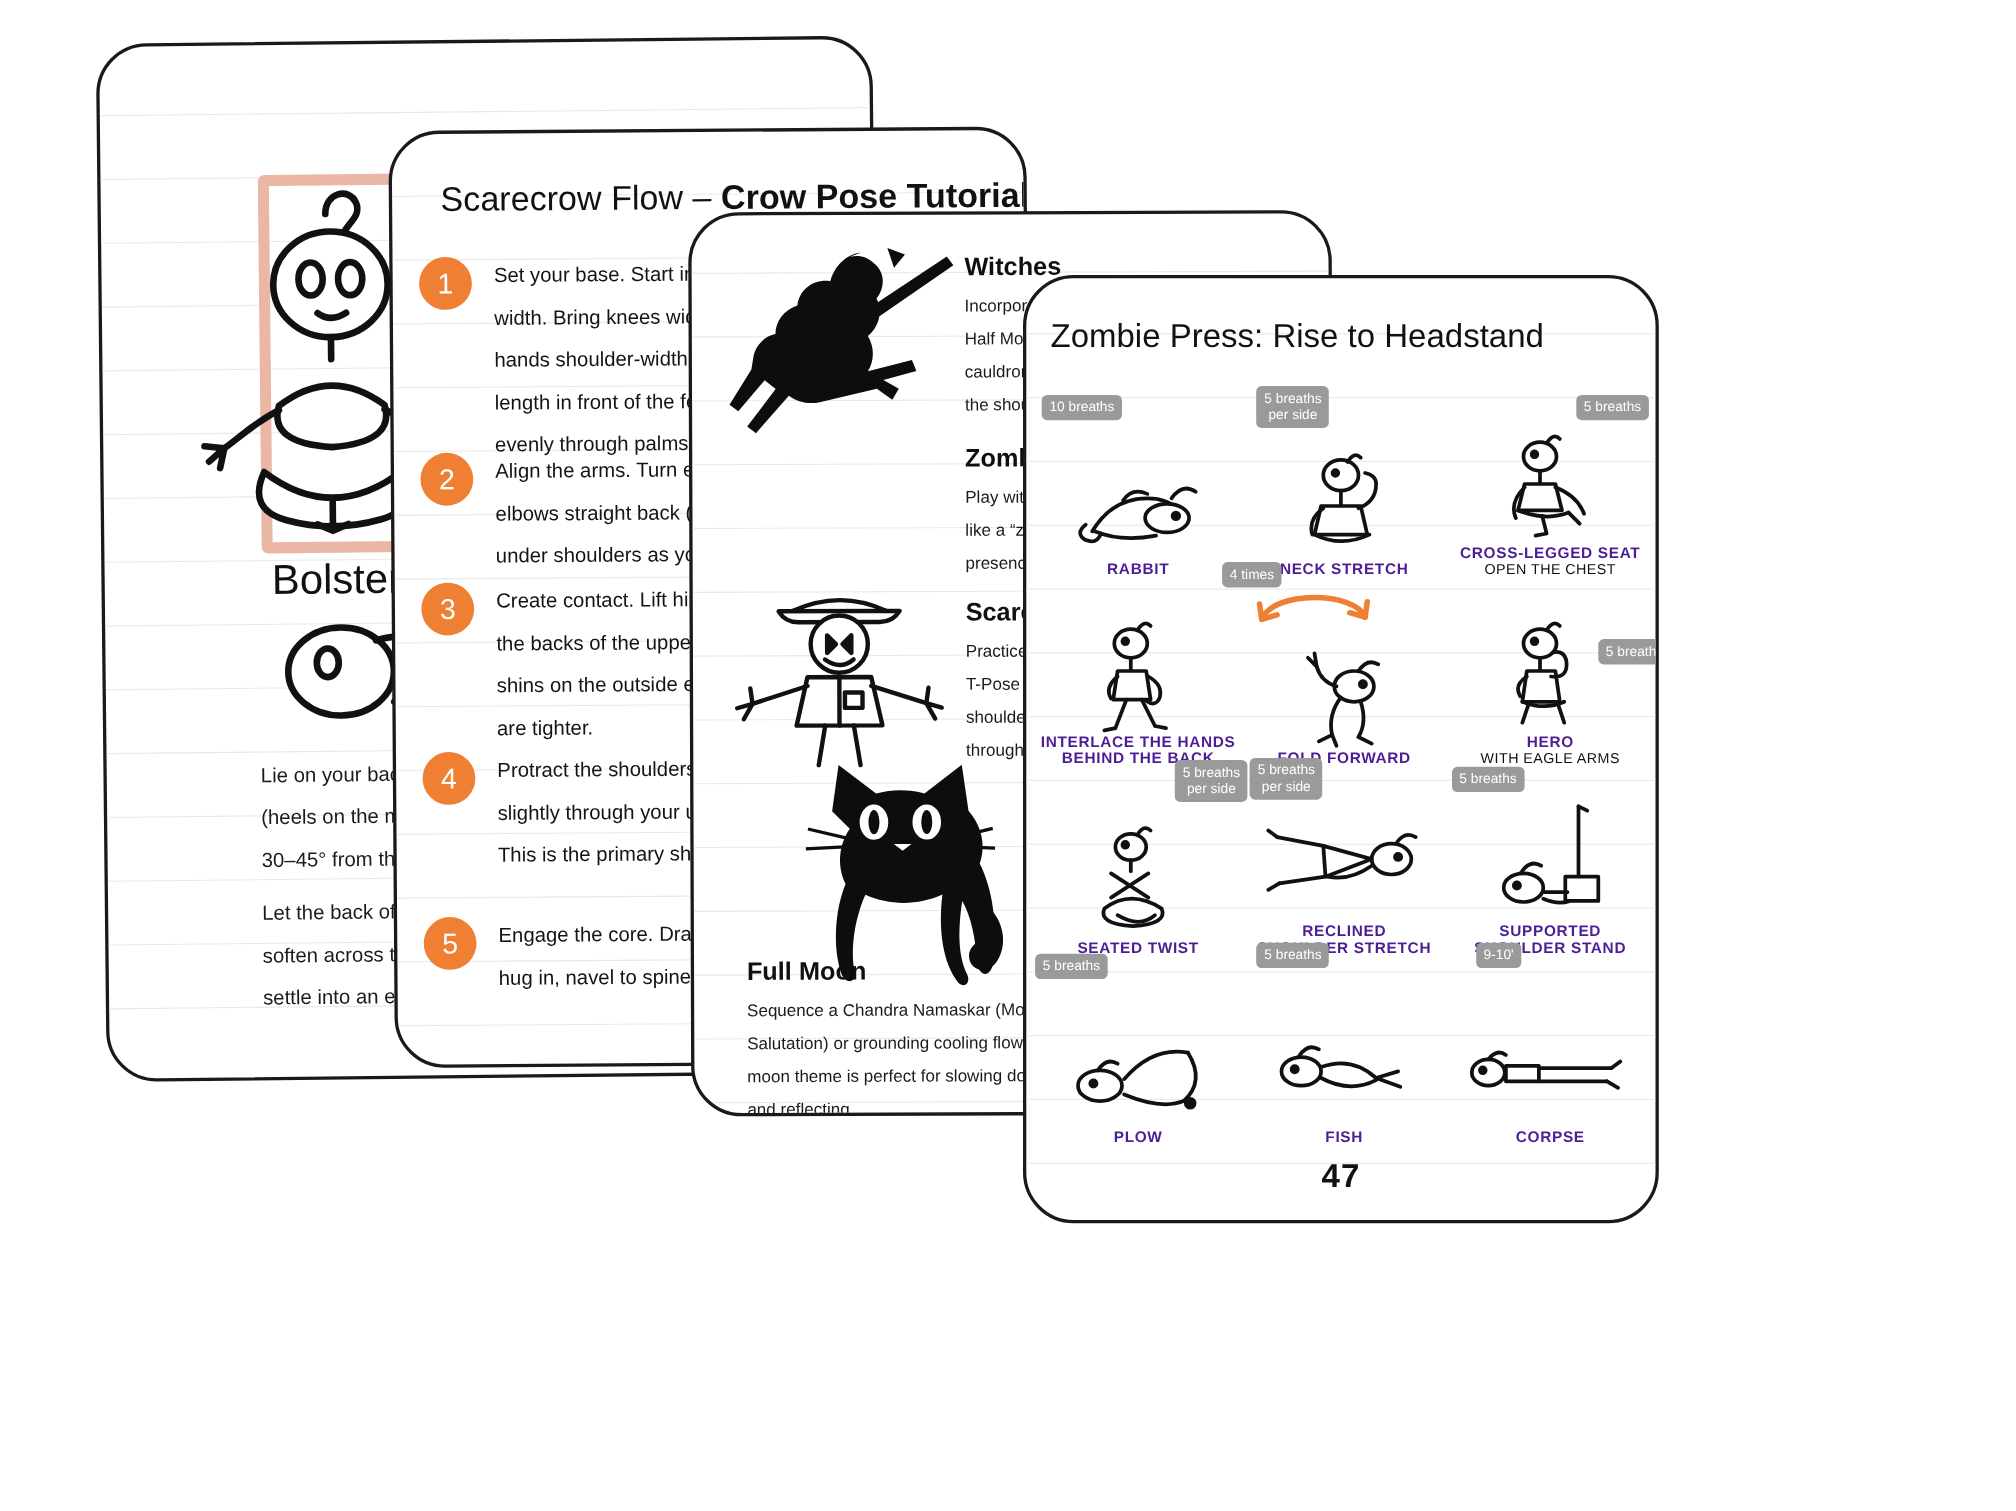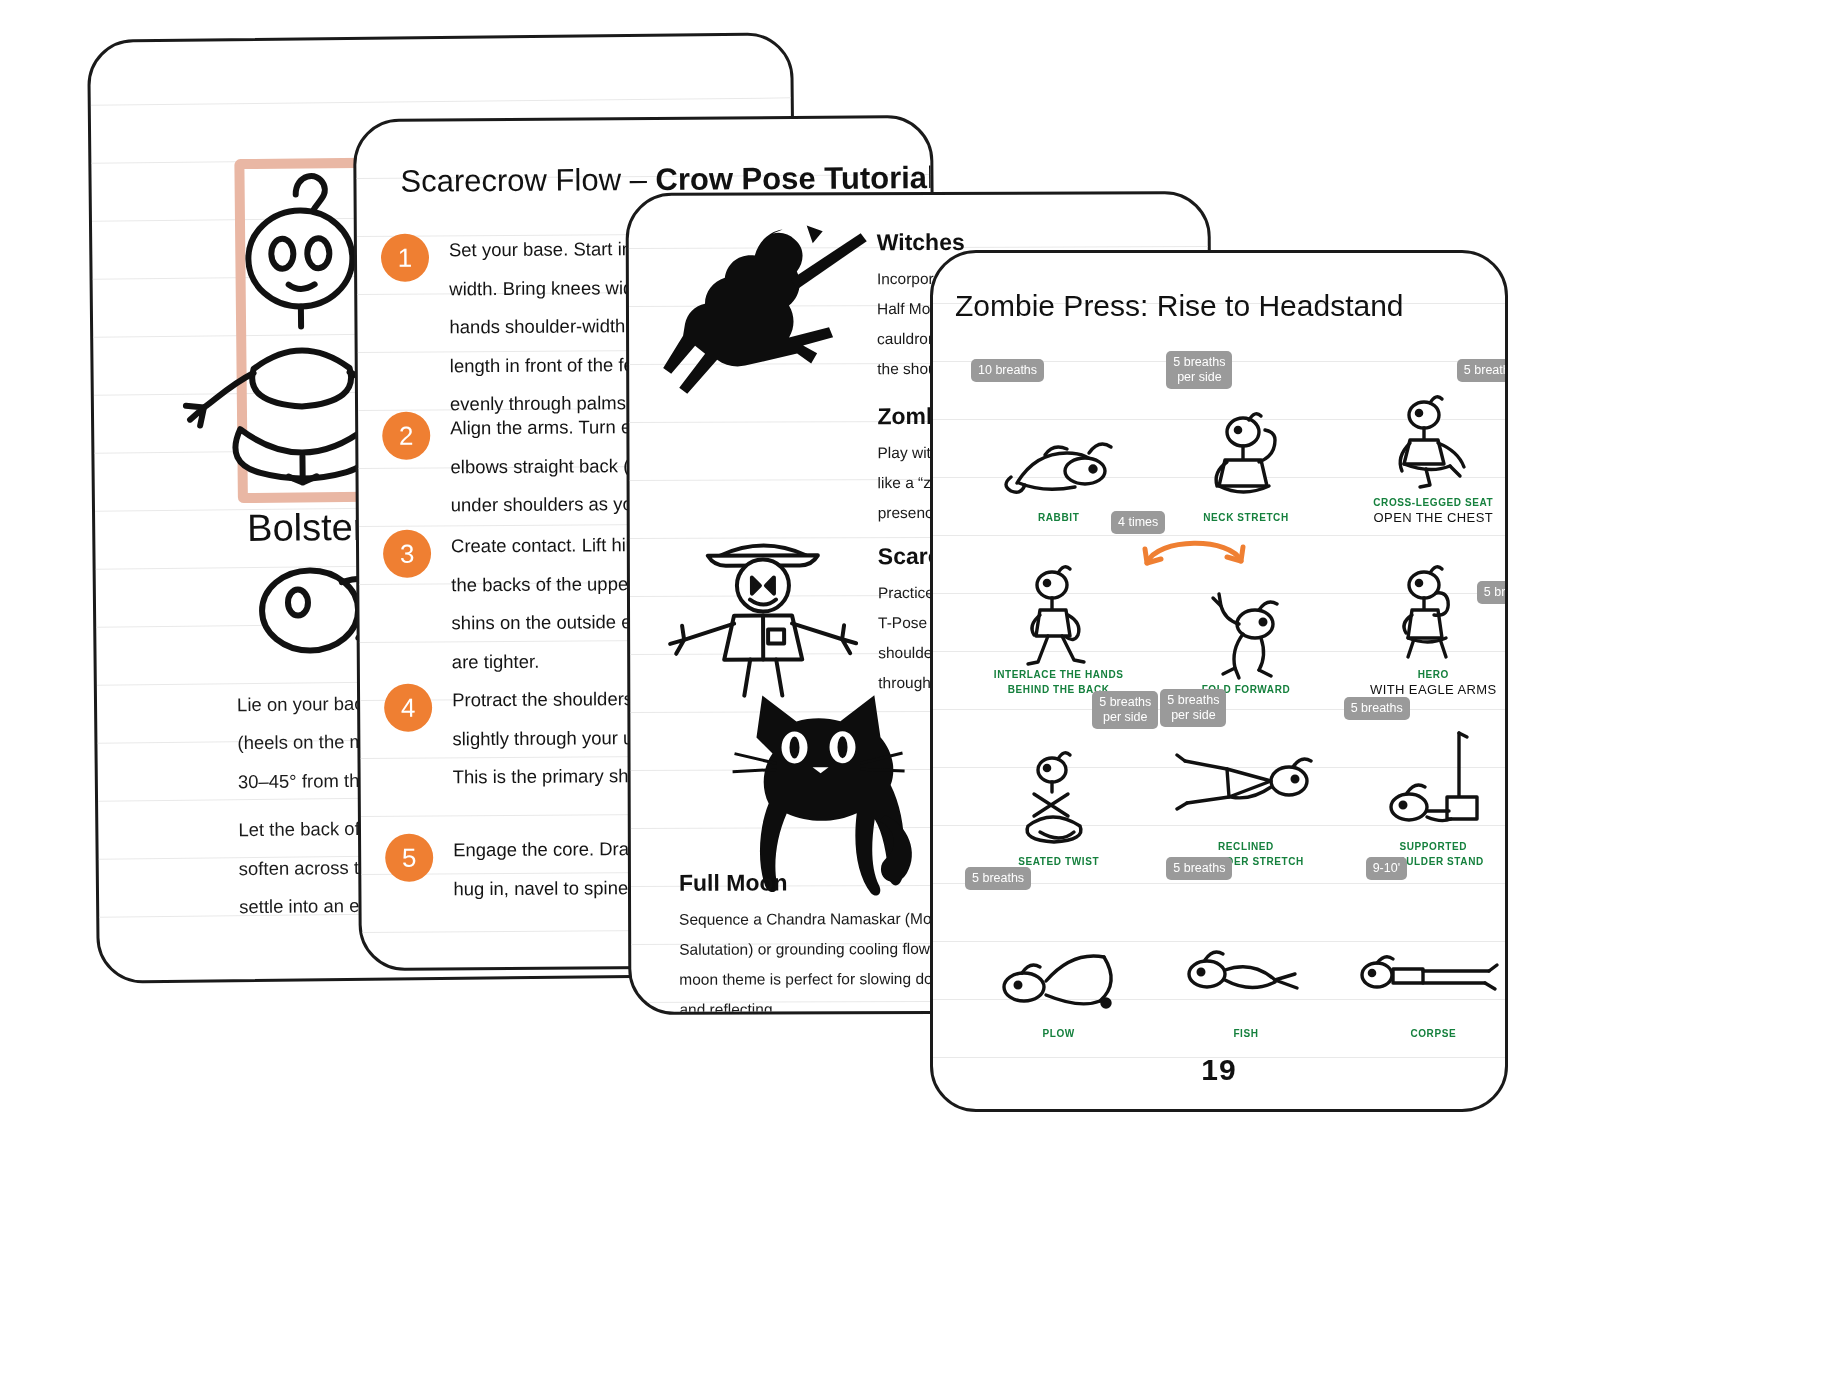--- a/index.html
+++ b/index.html
@@ -160,39 +160,38 @@
     color: #111;
     white-space: nowrap;
   }
   #card4 .grid {
     position: absolute;
     left: 8px; top: 104px;
     width: 562px;
     display: grid;
     grid-template-columns: 1fr 1fr 1fr;
     grid-auto-rows: 172px;
-    margin-left: 24px;
   }
   .poseCell {
     position: relative;
     display: flex;
     flex-direction: column;
     align-items: center;
     justify-content: flex-end;
     padding-bottom: 4px;
   }
   .poseArt {
     position: relative;
     width: 150px; height: 104px;
     display: flex; align-items: center; justify-content: center;
   }
   .poseName {
-    font-size: 10px;
+    font-size: 14px;
     letter-spacing: .6px;
-    color: #15803d;
+    color: #4c1d95;
     text-align: center;
     line-height: 15px;
     text-transform: uppercase;
     font-weight: 700;
   }
   .poseSub {
     font-size: 13px;
     letter-spacing: .4px;
     color: #111;
     text-align: center;
@@ -636,16 +635,16 @@
 
     <div style="position:absolute;left:206px;top:276px;">
       <svg width="112" height="44" viewBox="0 0 112 44" fill="none" stroke="#ef7f32" stroke-width="5" stroke-linecap="round">
         <path d="M8 34 C18 8 92 8 102 32"></path>
         <path d="M8 34 l-2 -14 M8 34 l14 -4"></path>
         <path d="M102 32 l2 -14 M102 32 l-14 -4"></path>
       </svg>
     </div>
     <div class="breathTag" style="left:178px;top:258px">4 times</div>
 
-    <div class="pagenum">19</div>
+    <div class="pagenum">47</div>
   </div>
 
 </div>
 
 </body></html>

